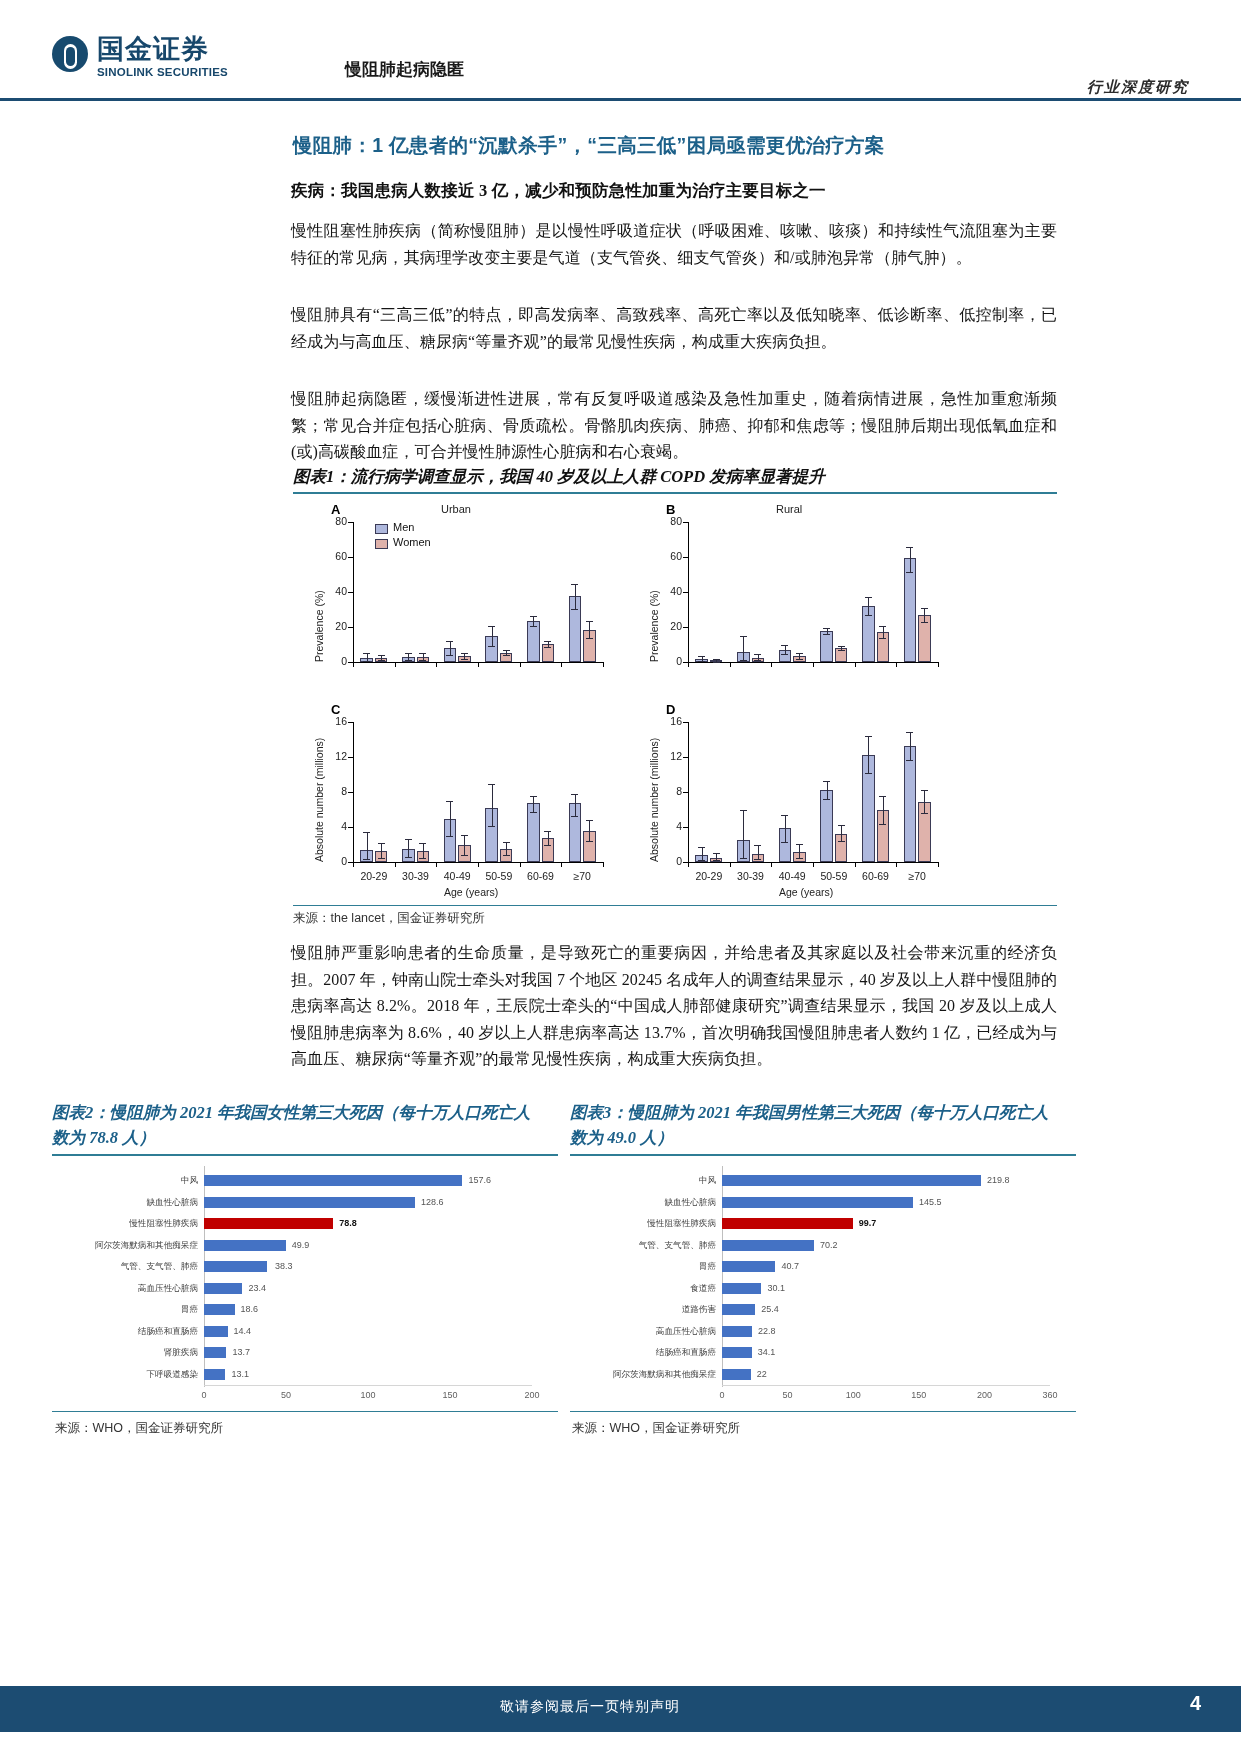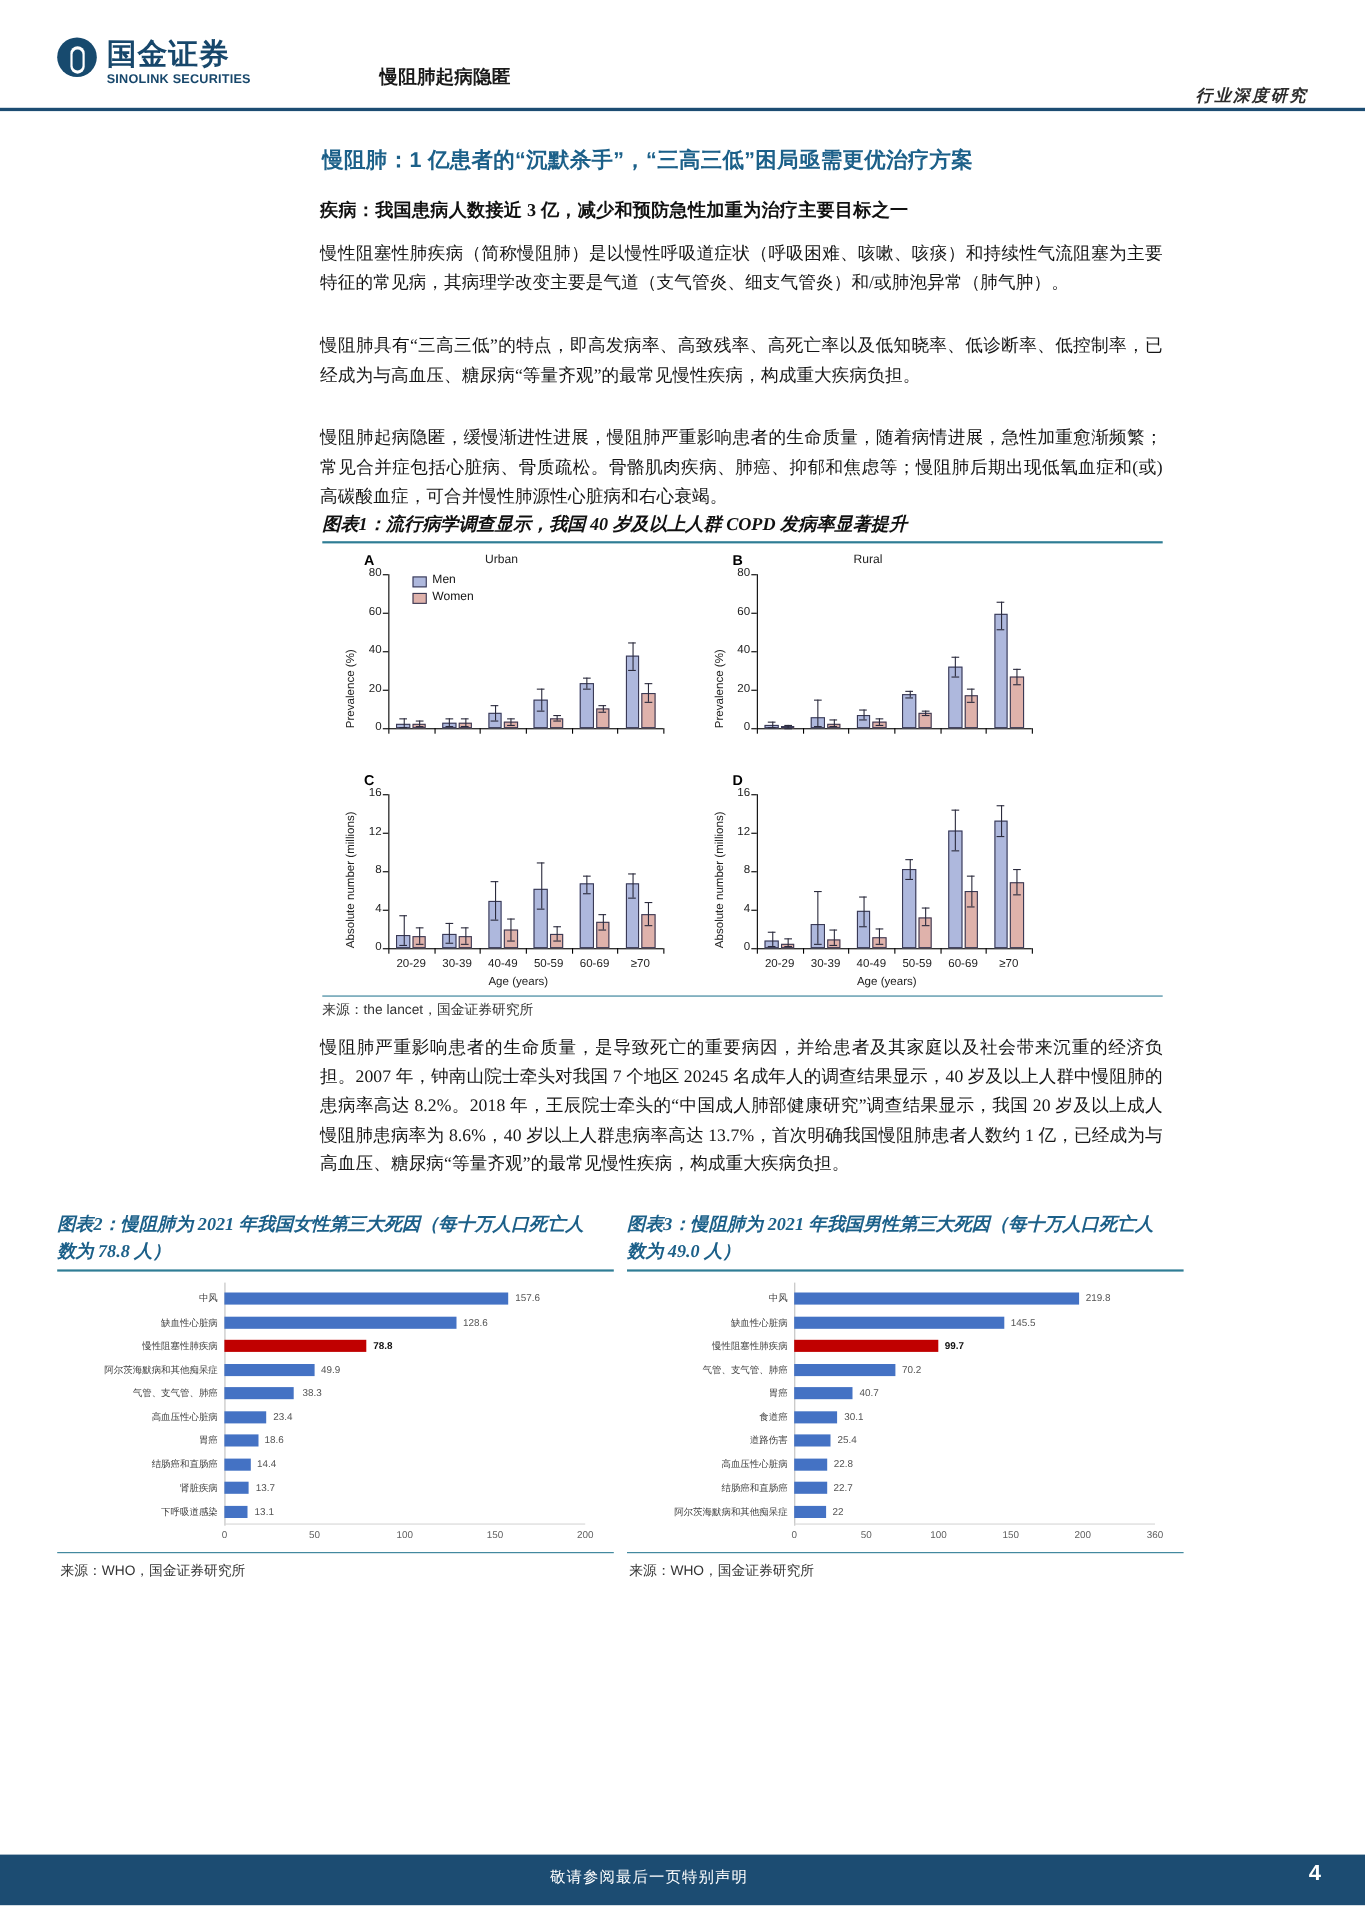--- a/index.html
+++ b/index.html
@@ -9,21 +9,21 @@
     background:#ffffff;
     font-family:"Liberation Serif", serif;
     position:relative;
     overflow:hidden;
   }
 
   
   .page-header{
     position:absolute; left:0; top:0; width:1241px; height:100px;
   }
-  .logo-wrap{ position:absolute; left:52px; top:34px; display:flex; align-items:flex-start; }
+  .logo-wrap{ position:absolute; left:52px; top:34px; display:flex; align-items:center; }
   .logo-mark{ width:36px; height:40px; position:relative; flex:none; }
   .logo-mark .ring{
     position:absolute; left:0; top:0; width:36px; height:36px;
     border-radius:50%; background:#174a6e;
   }
   .logo-mark .slot{
     position:absolute; left:12px; top:8px; width:13px; height:25px;
     border-radius:7px; background:#ffffff;
   }
   .logo-mark .slot2{
@@ -190,21 +190,21 @@
   <div class="header-rule"></div>
 </div>
 
 <div class="content">
 
   <div class="sec-title">慢阻肺：1 亿患者的“沉默杀手”，“三高三低”困局亟需更优治疗方案</div>
   <div class="sub-title">疾病：我国患病人数接近 3 亿，减少和预防急性加重为治疗主要目标之一</div>
 
   <div class="para p1">慢性阻塞性肺疾病（简称慢阻肺）是以慢性呼吸道症状（呼吸困难、咳嗽、咳痰）和持续性气流阻塞为主要特征的常见病，其病理学改变主要是气道（支气管炎、细支气管炎）和/或肺泡异常（肺气肿）。</div>
   <div class="para p2">慢阻肺具有“三高三低”的特点，即高发病率、高致残率、高死亡率以及低知晓率、低诊断率、低控制率，已经成为与高血压、糖尿病“等量齐观”的最常见慢性疾病，构成重大疾病负担。</div>
-  <div class="para p3">慢阻肺起病隐匿，缓慢渐进性进展，慢阻肺严重影响患者的生命质量，随着病情进展，急性加重愈渐频繁；常见合并症包括心脏病、骨质疏松。骨骼肌肉疾病、肺癌、抑郁和焦虑等；慢阻肺后期出现低氧血症和(或)高碳酸血症，可合并慢性肺源性心脏病和右心衰竭。</div>
+  <div class="para p3">慢阻肺起病隐匿，缓慢渐进性进展，常有反复呼吸道感染及急性加重史，随着病情进展，急性加重愈渐频繁；常见合并症包括心脏病、骨质疏松。骨骼肌肉疾病、肺癌、抑郁和焦虑等；慢阻肺后期出现低氧血症和(或)高碳酸血症，可合并慢性肺源性心脏病和右心衰竭。</div>
 
   <div class="ex1-title">图表1：流行病学调查显示，我国 40 岁及以上人群 COPD 发病率显著提升</div>
   <div class="ex1-box">
     <div class="lancet" id="lancet-fig">
         <div class="panel-letter" style="left: 38px; top: 8px;">A</div>
         <div class="panel-head" style="left: 148px; top: 9px;">Urban</div>
         <div class="axisline" style="left: 60px; top: 28px; width: 1px; height: 140px;"></div>
         <div class="axisline" style="left: 60px; top: 168px; width: 250px; height: 1px;"></div>
         <div class="tick" style="left: 55px; top: 168px;"></div>
         <div class="ax-lab" style="left: 30px; top: 161px; width: 24px; text-align: right;">0</div>
@@ -614,21 +614,21 @@
           <div class="hb-val" style="left: 191.325px;">25.4</div>
         </div>
         <div class="hb-row" style="left: 0px; top: 168.75px; width: 506px;">
           <div class="hb-label" style="left: 0px; top: 0px; width: 146px; text-align: right;">高血压性心脏病</div>
           <div class="hb-bar" style="left: 152px; width: 29.9136px;"></div>
           <div class="hb-val" style="left: 187.914px;">22.8</div>
         </div>
         <div class="hb-row" style="left: 0px; top: 190.25px; width: 506px;">
           <div class="hb-label" style="left: 0px; top: 0px; width: 146px; text-align: right;">结肠癌和直肠癌</div>
           <div class="hb-bar" style="left: 152px; width: 29.7824px;"></div>
-          <div class="hb-val" style="left: 187.782px;">22.7</div>
+          <div class="hb-val" style="left: 187.782px;">34.1</div>
         </div>
         <div class="hb-row" style="left: 0px; top: 211.75px; width: 506px;">
           <div class="hb-label" style="left: 0px; top: 0px; width: 146px; text-align: right;">阿尔茨海默病和其他痴呆症</div>
           <div class="hb-bar" style="left: 152px; width: 28.864px;"></div>
           <div class="hb-val" style="left: 186.864px;">22</div>
         </div>
       </div>
   </div>
 
   <div class="ex-src ex2-src">来源：WHO，国金证券研究所</div>

